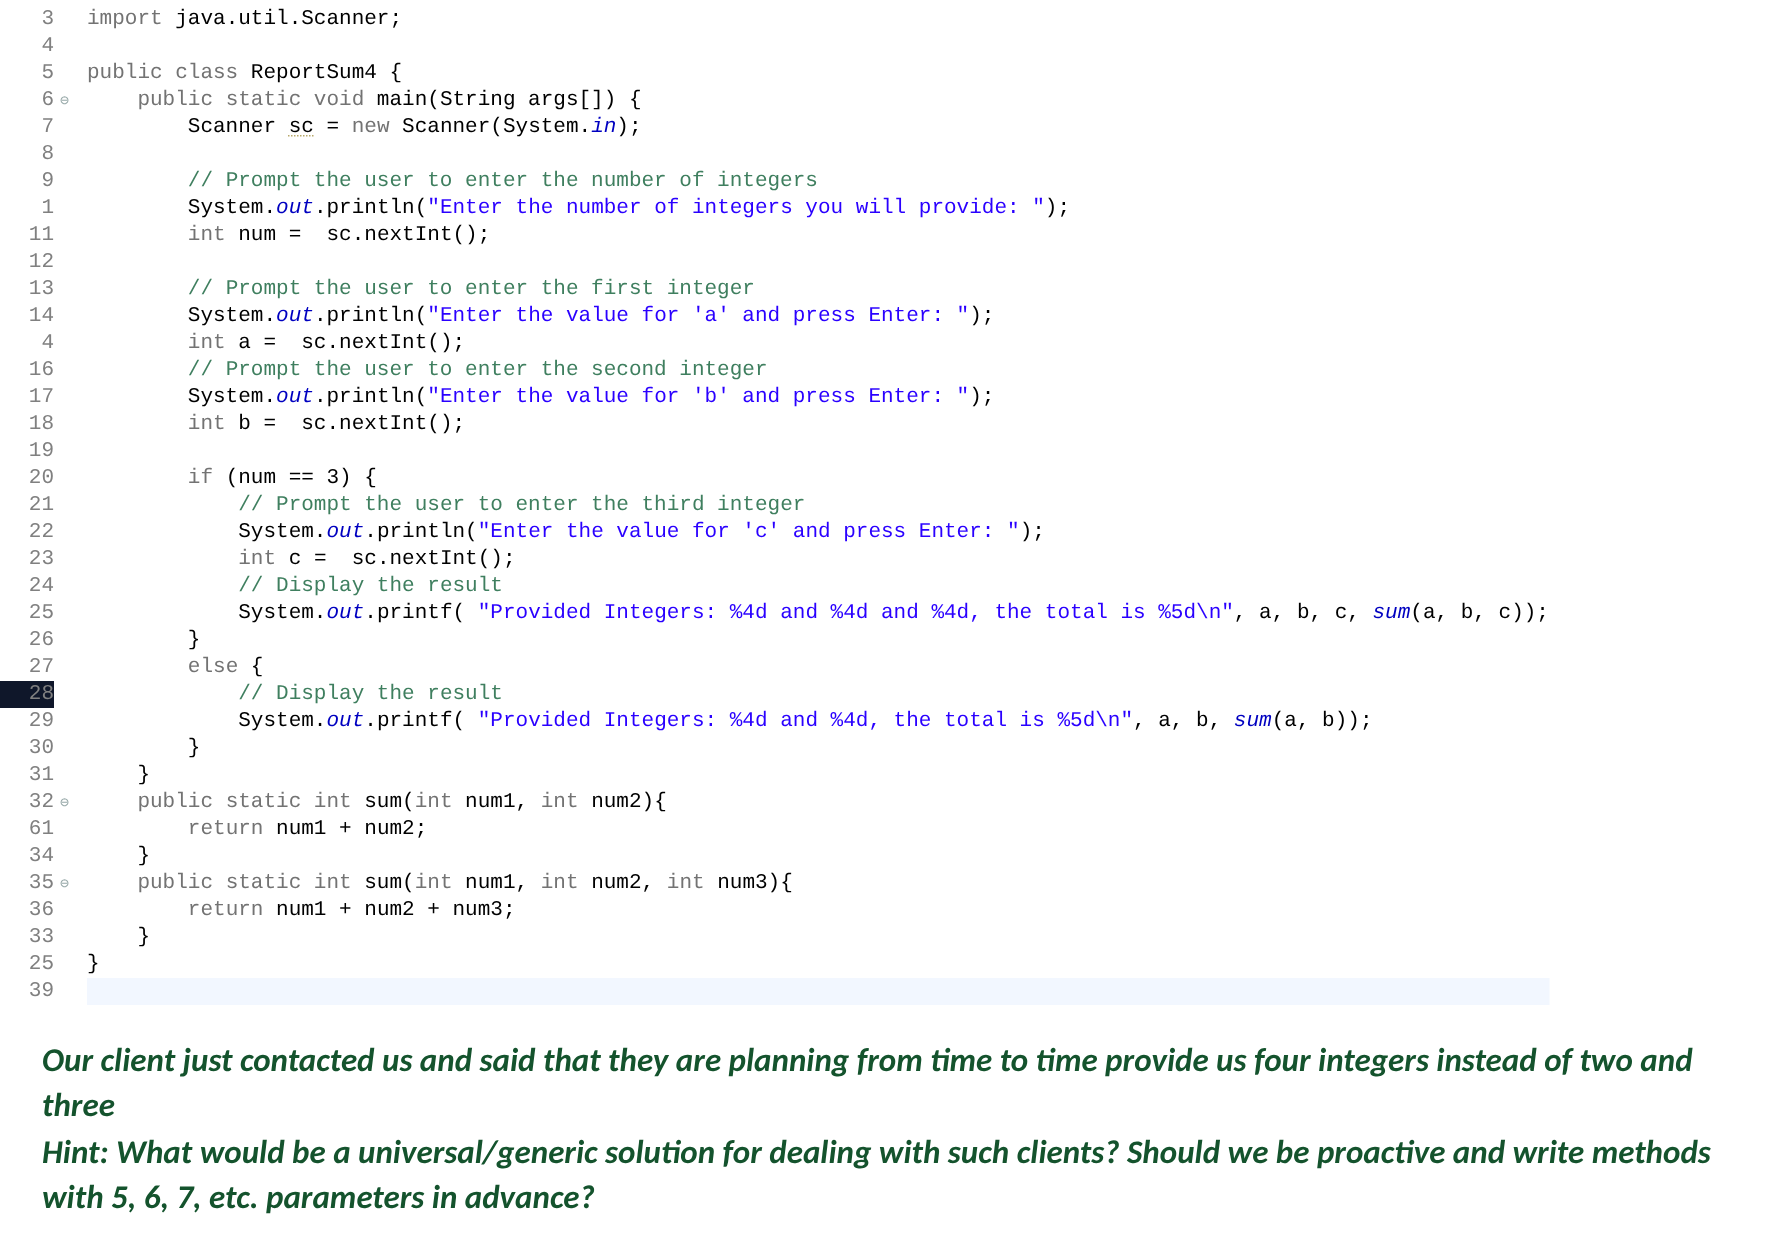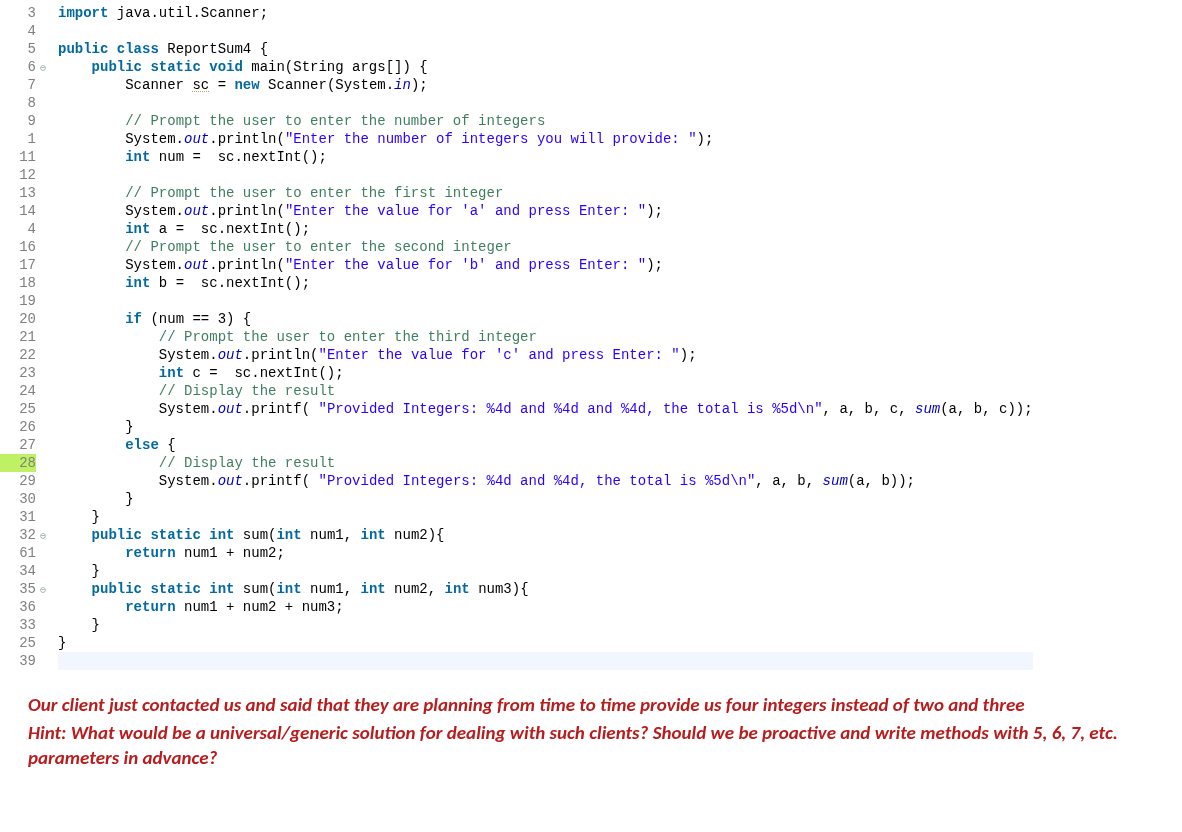--- a/index.html
+++ b/index.html
@@ -36,36 +36,36 @@
     top: 2px;
   }
   .code {
     padding-left: 14px;
     white-space: pre;
     font-family: Consolas, "Courier New", monospace;
   }
   .code .line {
     height: 18px;
   }
-  .kw { color: #0369a1; font-weight: bold; }
+  .kw { color: #737373; font-weight: normal; }
   .str { color: #2a00ff; }
   .cm { color: #3f7f5f; }
   .fld { color: #0000c0; font-style: italic; }
   .pln { color: #000; }
   .hl-lineno {
-    background: #bef264;
+    background: #0f172a;
   }
   .cursor-line {
     background: #f2f7ff;
   }
   .caption {
     font-family: Calibri, "Segoe UI", Arial, sans-serif;
-    font-size: 19px;
+    font-size: 22px;
     font-style: italic;
-    color: #b91c1c;
+    color: #14532d;
     padding: 18px 28px 12px 28px;
     line-height: 1.35;
     font-weight: 600;
   }
   .caption .cap-line {
     margin: 0 0 2px 0;
   }
   .underwarn {
     text-decoration: underline dotted #b7a86a;
     text-decoration-thickness: 1px;

